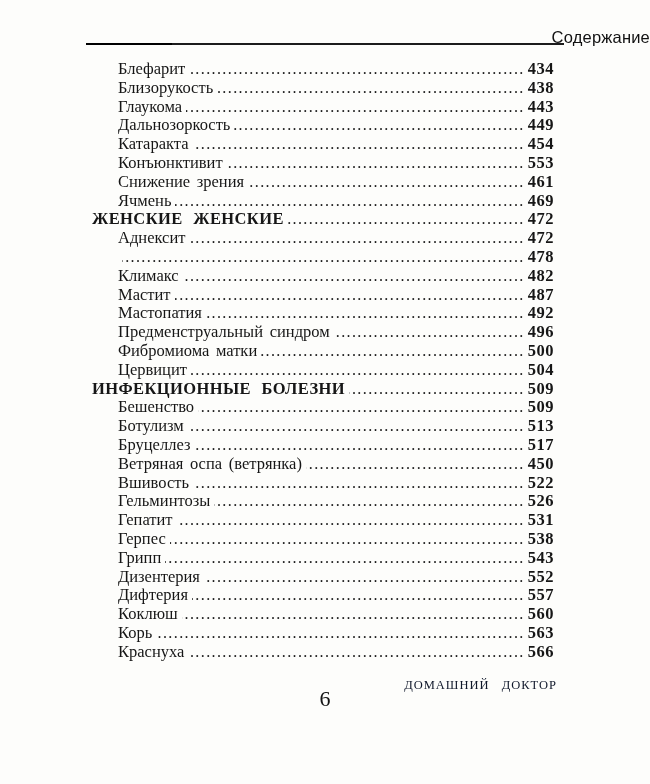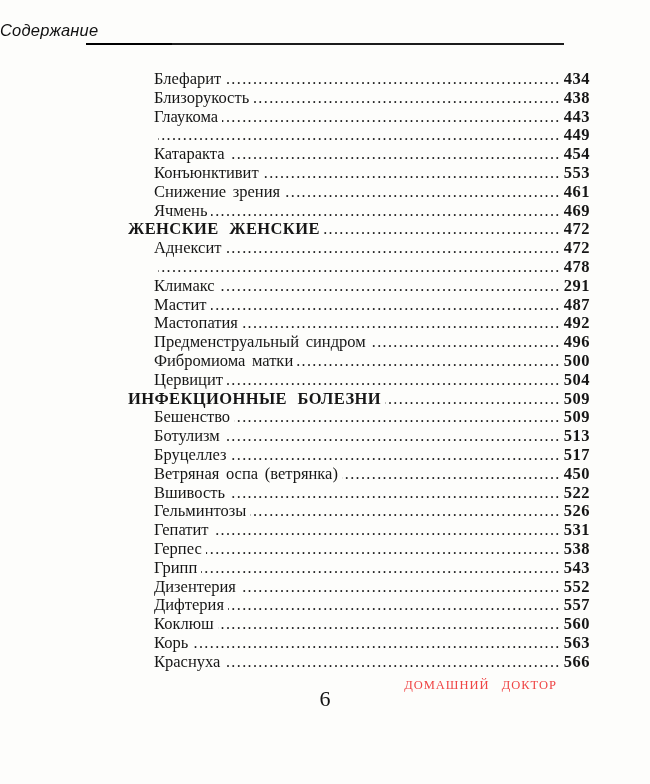--- a/index.html
+++ b/index.html
@@ -12,45 +12,43 @@
   }
   .sheet {
     position: relative;
     width: 650px;
     height: 784px;
     background: #fdfdfb;
   }
   
   .header-title {
     position: absolute;
-    top: 21px;
+    top: 28px;
     left: 0;
     width: 100%;
-    text-align: left;
+    text-align: right;
     font-family: "Liberation Sans", sans-serif;
     font-size: 16.5px;
     letter-spacing: 0.2px;
     color: #111;
-    font-style: italic;
   }
   .header-rule {
     position: absolute;
     top: 43px;
     left: 86px;
     width: 478px;
     height: 2px;
     background: linear-gradient(to right, #000 0 18%, #1c1c1c 18% 100%);
   }
   
   .toc {
     position: absolute;
-    top: 69px;
+    top: 59px;
     left: 92px;
     width: 462px;
-    margin-left: 36px;
   }
   .toc-row {
     display: flex;
     align-items: baseline;
     height: 18.8px;
     font-size: 16.5px;
     white-space: nowrap;
     word-spacing: 2.5px;
   }
   .toc-row.item { padding-left: 26px; }
@@ -82,21 +80,21 @@
   }
   
   .footer-brand {
     position: absolute;
     top: 678px;
     right: 93px;
     font-family: "Liberation Serif", serif;
     font-size: 12.5px;
     letter-spacing: 1px;
     word-spacing: 8px;
-    color: #ef4444;
+    color: #0f172a;
   }
   .footer-page {
     position: absolute;
     top: 686px;
     left: 0;
     width: 100%;
     text-align: center;
     font-size: 22px;
     color: #141414;
   }
@@ -118,20 +116,21 @@
     <span class="label">Близорукость</span>
     <span class="leader"></span>
     <span class="page-num">438</span>
   </div>
       <div class="toc-row item">
     <span class="label">Глаукома</span>
     <span class="leader"></span>
     <span class="page-num">443</span>
   </div>
       <div class="toc-row item">
+    <span class="label">Дальнозоркость</span>
     <span class="leader"></span>
     <span class="page-num">449</span>
   </div>
       <div class="toc-row item">
     <span class="label">Катаракта</span>
     <span class="leader"></span>
     <span class="page-num">454</span>
   </div>
       <div class="toc-row item">
     <span class="label">Конъюнктивит</span>
@@ -158,21 +157,21 @@
     <span class="leader"></span>
     <span class="page-num">472</span>
   </div>
       <div class="toc-row item">
     <span class="leader"></span>
     <span class="page-num">478</span>
   </div>
       <div class="toc-row item">
     <span class="label">Климакс</span>
     <span class="leader"></span>
-    <span class="page-num">291</span>
+    <span class="page-num">482</span>
   </div>
       <div class="toc-row item">
     <span class="label">Мастит</span>
     <span class="leader"></span>
     <span class="page-num">487</span>
   </div>
       <div class="toc-row item">
     <span class="label">Мастопатия</span>
     <span class="leader"></span>
     <span class="page-num">492</span>

